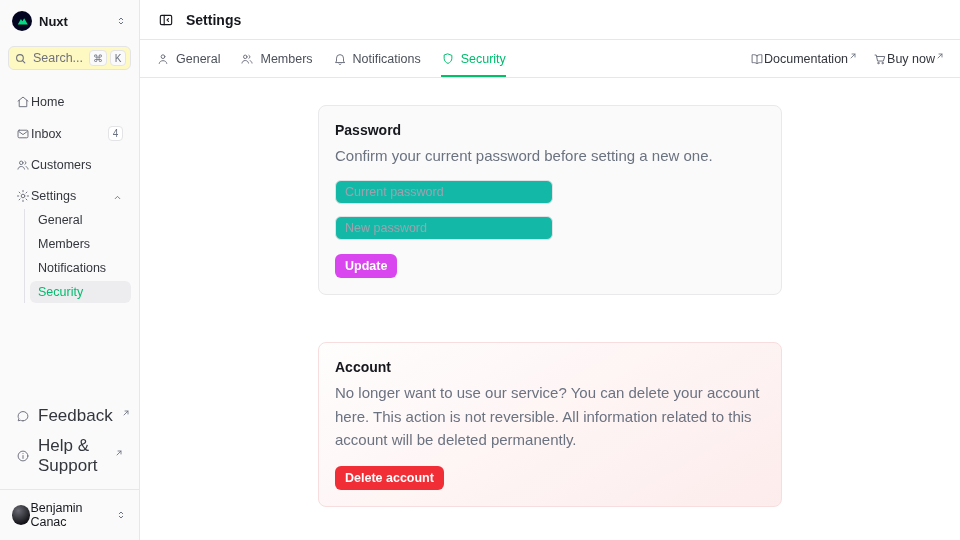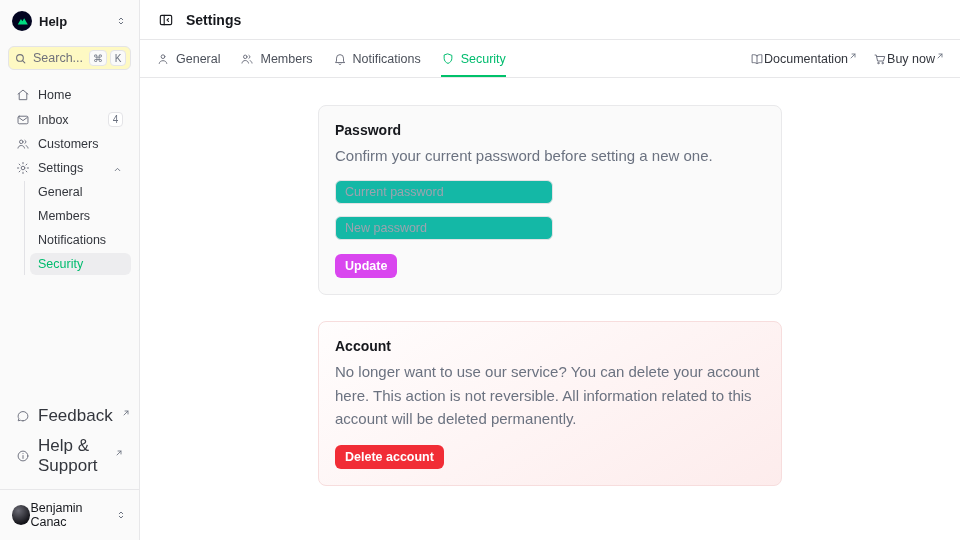--- a/index.html
+++ b/index.html
@@ -39,23 +39,23 @@
   }
   .search-box .kbds { margin-left: auto; display: flex; gap: 3px; }
   .kbd {
     min-width: 16px; height: 16px; padding: 0 3px;
     border: 1px solid #e4e4e7; border-radius: 4px; background: #fafafa;
     font-size: 10px; color: #6b7280;
     display: flex; align-items: center; justify-content: center;
   }
 
   .nav-item {
-    display: flex; align-items: flex-end; gap: 8px;
+    display: flex; align-items: flex-end; gap: 1px;
     padding: 4px 8px; border-radius: 6px;
-    font-size: 12.5px; color: #33363d; cursor: pointer;
+    font-size: 12.5px; color: #33363d; cursor: pointer; margin-top: 7px;
   }
   .nav-item .ni-icon { color: #6f7280; }
   .nav-badge {
     margin-left: auto; font-size: 10px; color: #6b7280;
     border: 1px solid #e4e4e7; border-radius: 4px; background: #fff;
     min-width: 15px; height: 15px; padding: 0 3px;
     display: flex; align-items: center; justify-content: center;
   }
   .nav-chevron { margin-left: auto; color: #6b7280; }
 
@@ -115,21 +115,21 @@
 
   .tab-actions { margin-left: auto; display: flex; align-items: center; gap: 16px; }
   .toolbar-link {
     display: flex; align-items: center; 
     font-size: 12.5px; color: #33363d; cursor: pointer;
   }
   .toolbar-link .ni-icon { color: #6f7280; }
 
   .content {
     flex: 1; overflow: auto; padding: 27px 16px;
-    display: flex; flex-direction: column; align-items: center; gap: 26px;
+    display: flex; flex-direction: column; align-items: center; gap: 47px;
     background: #fff;
   }
   .card { width: 464px; border-radius: 8px; padding: 16px; }
   .card-password { background: #fafafa; border: 1px solid #e9e9eb; }
   .card-account {
     background: linear-gradient(150deg, #fffdfd 0%, #fdecec 100%);
     border: 1px solid #f7dddd;
   }
   .card-title { font-size: 14px; font-weight: 700; color: #16181d; margin-bottom: 6px; }
   .card-desc { font-size: 15px; color: #6b7280; line-height: 1.55; margin-bottom: 13px; }
@@ -156,21 +156,21 @@
 <body>
 
 <aside class="sidebar">
 
   <div class="brand-row">
     <span class="brand-logo">
       <svg width="13" height="13" viewBox="0 0 24 24">
           <path fill="#00dc82" d="M3.2 17.5L9.2 7.4l2.5 4.2 3.4-5.8 6.7 11.7z"></path>
         </svg>
     </span>
-    <span class="brand-name">Help</span>
+    <span class="brand-name">Nuxt</span>
     <span class="updown">
       <svg width="12" height="12" viewBox="0 0 24 24" fill="none" stroke="currentColor" stroke-width="2" stroke-linecap="round" stroke-linejoin="round">
           <path d="M8.5 9.5L12 6l3.5 3.5"></path>
           <path d="M8.5 14.5L12 18l3.5-3.5"></path>
         </svg>
     </span>
   </div>
 
   <div class="search-box">
     <span>

